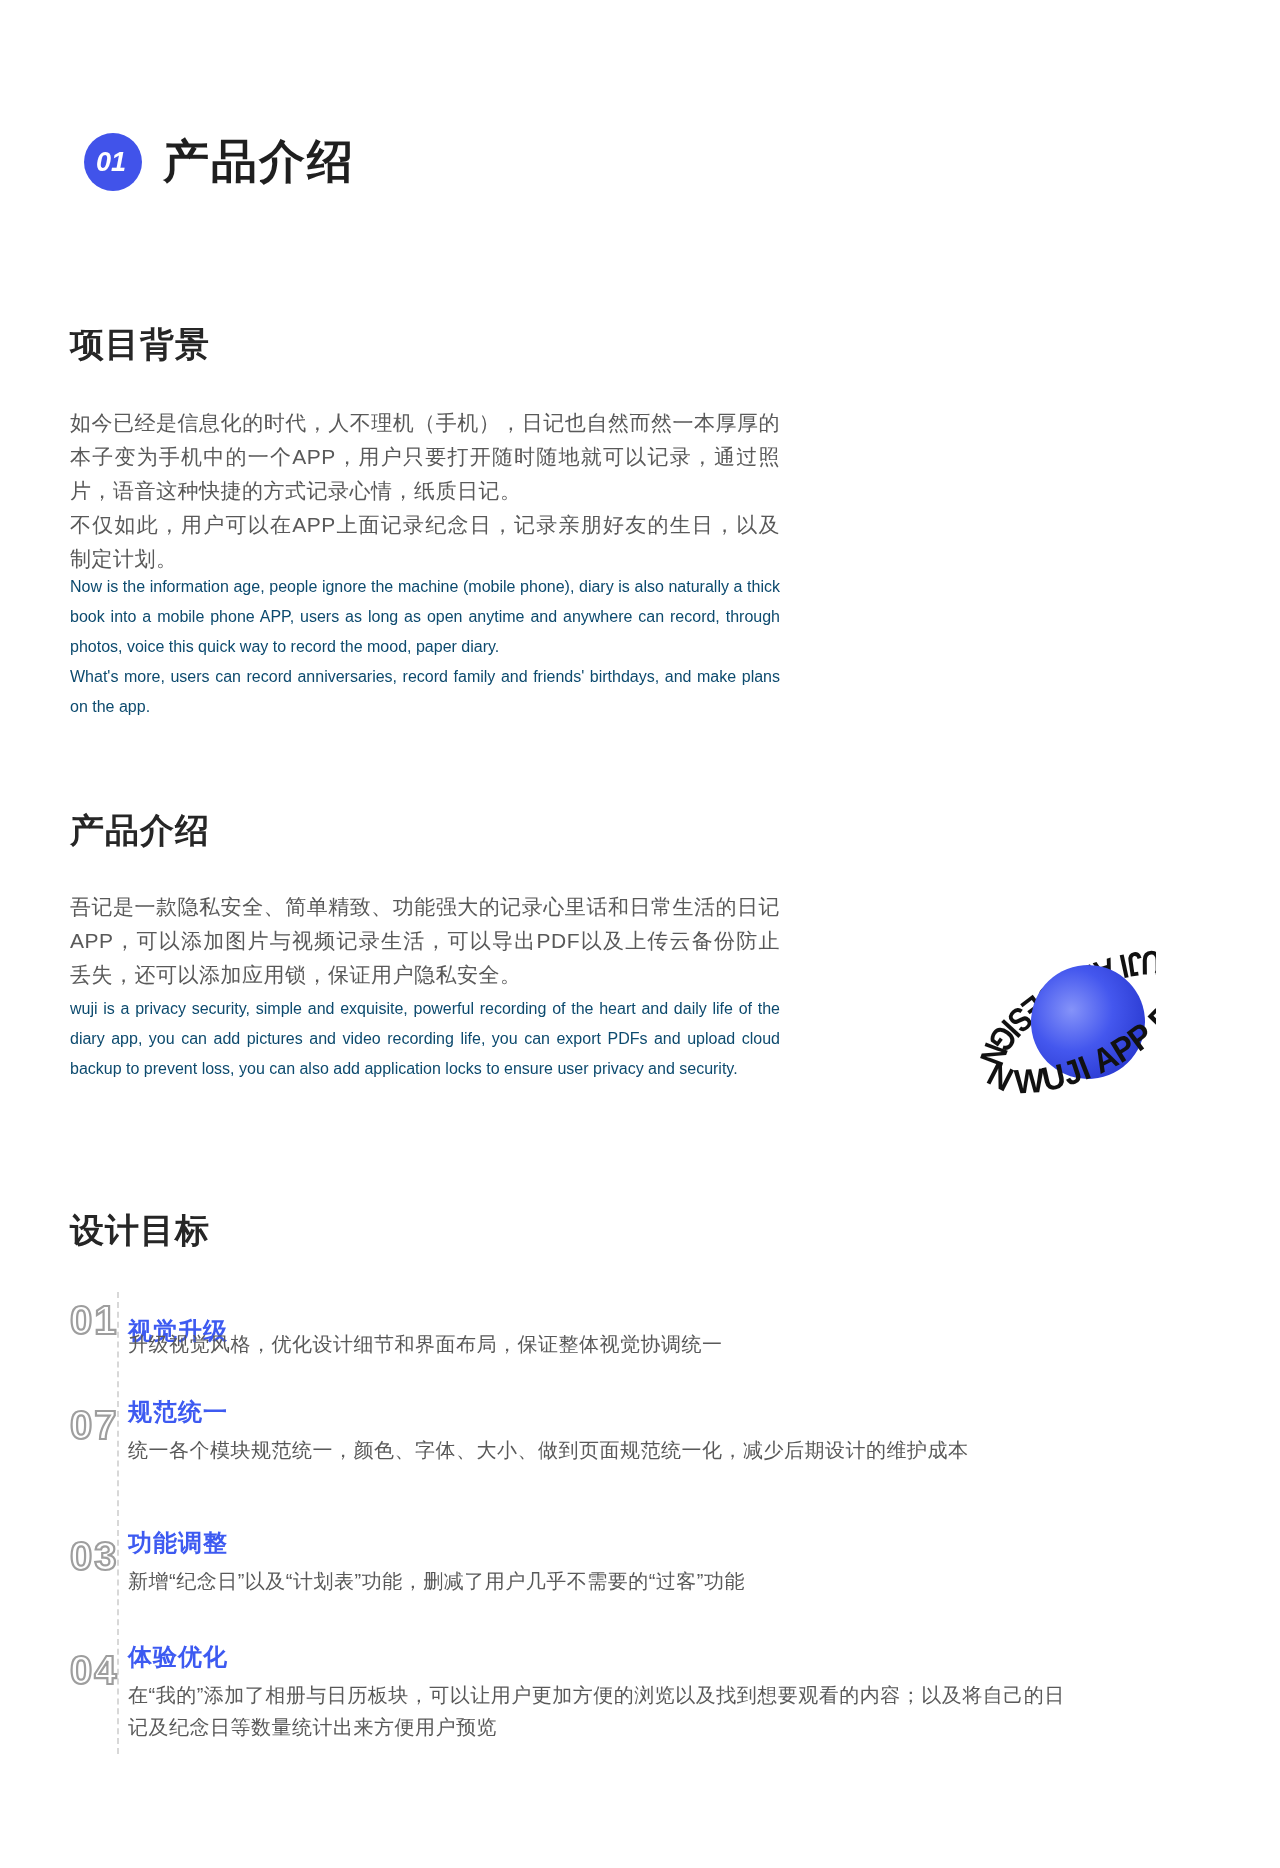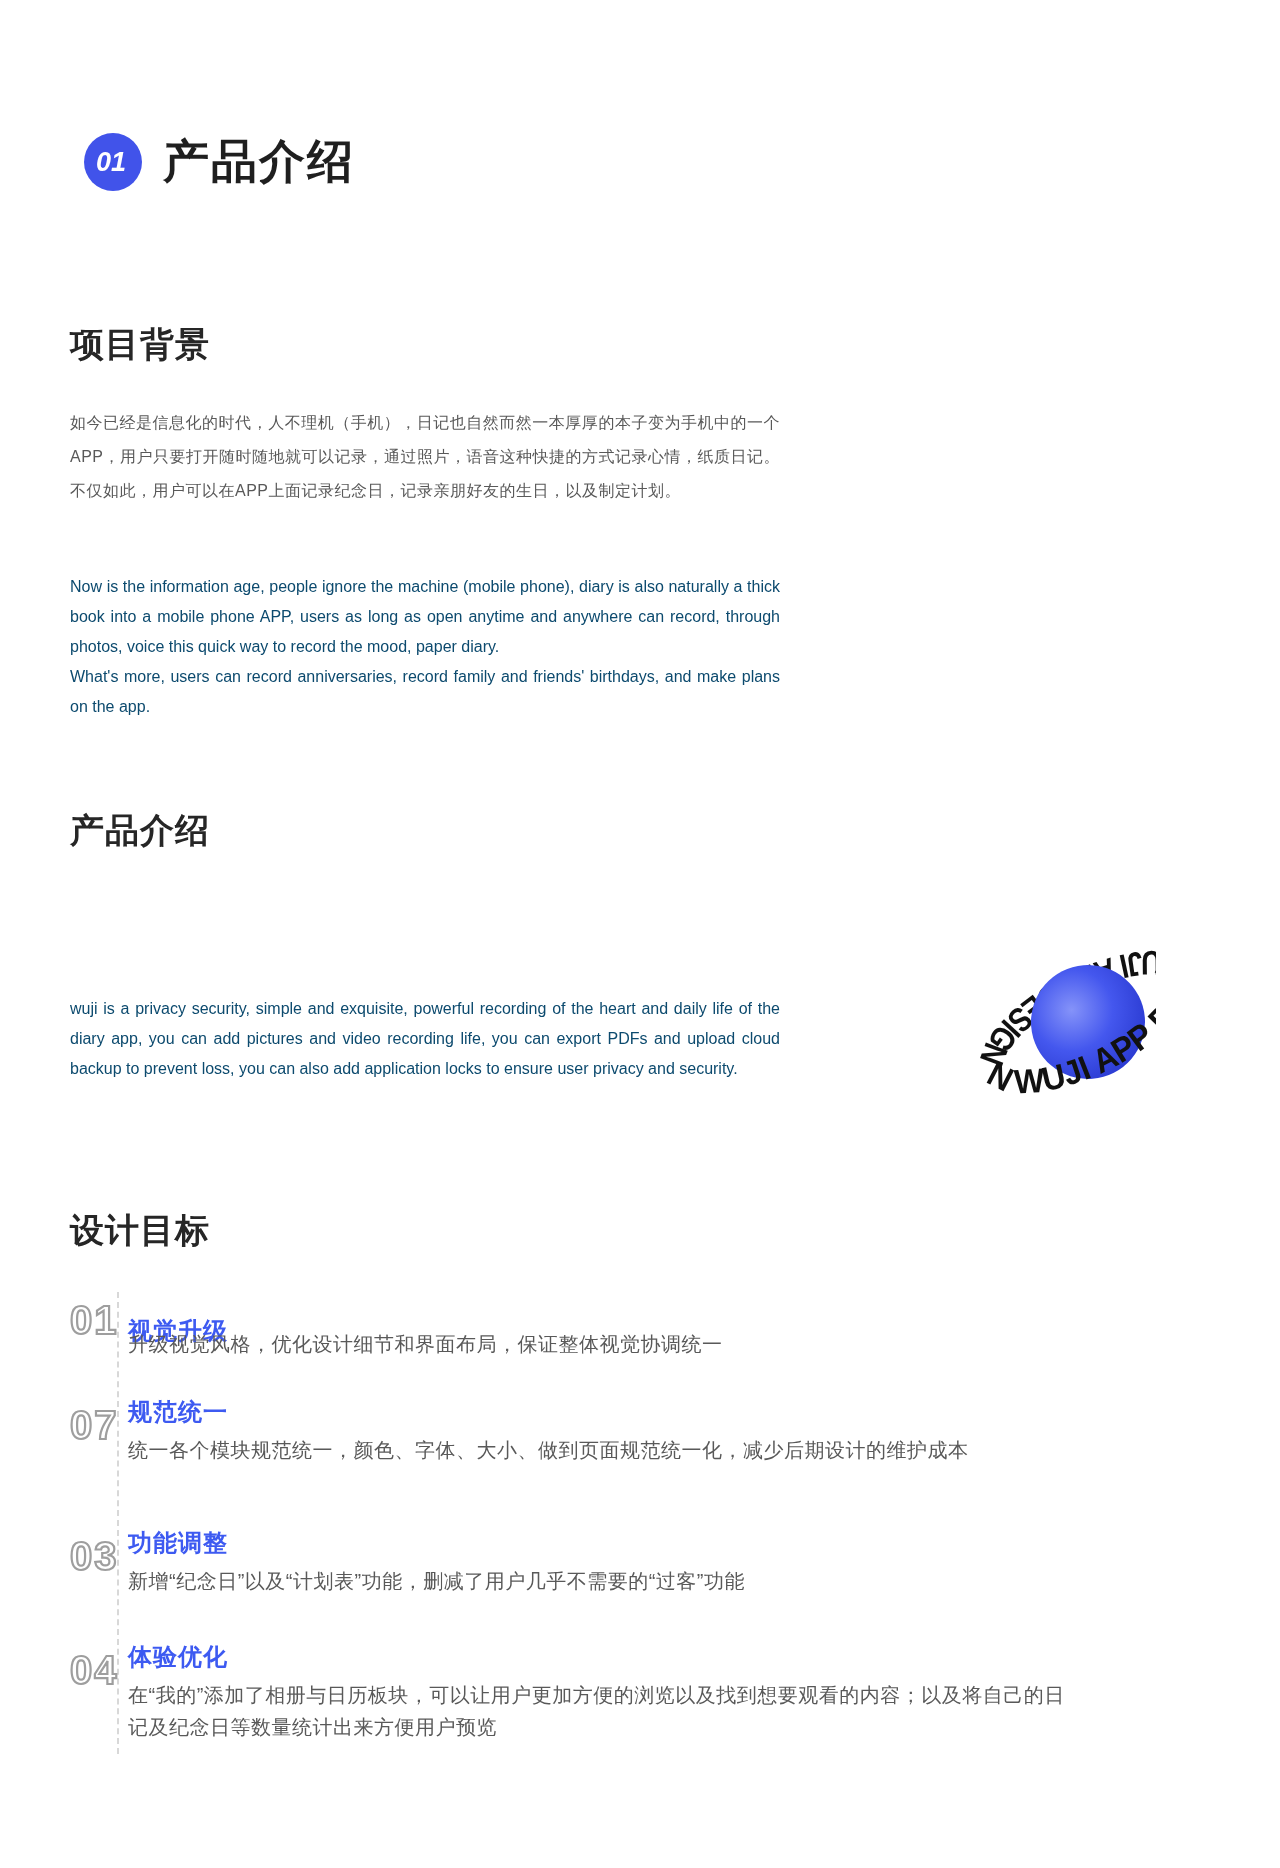--- a/index.html
+++ b/index.html
@@ -44,21 +44,21 @@
 
   .section-heading {
     font-size: 34px;
     font-weight: 700;
     color: #262626;
     letter-spacing: 1px;
   }
 
   .zh-body {
     width: 710px;
-    font-size: 16px;
+    font-size: 21px;
     line-height: 34px;
     color: #595959;
     letter-spacing: 0.5px;
     text-align: justify;
   }
   .zh-body p { margin: 0; }
 
   .en-body {
     width: 710px;
     font-size: 16px;
@@ -119,20 +119,23 @@
     <p>不仅如此，用户可以在APP上面记录纪念日，记录亲朋好友的生日，以及制定计划。</p>
   </div>
 
   <div class="abs en-body" style="left:70px; top:572px;">
     <p>Now is the information age, people ignore the machine (mobile phone), diary is also naturally a thick book into a mobile phone APP, users as long as open anytime and anywhere can record, through photos, voice this quick way to record the mood, paper diary.</p>
     <p>What's more, users can record anniversaries, record family and friends' birthdays, and make plans on the app.</p>
   </div>
 
   <div class="abs section-heading" style="left:70px; top:808px;">产品介绍</div>
 
+  <div class="abs zh-body" style="left:70px; top:890px;">
+    <p>吾记是一款隐私安全、简单精致、功能强大的记录心里话和日常生活的日记APP，可以添加图片与视频记录生活，可以导出PDF以及上传云备份防止丢失，还可以添加应用锁，保证用户隐私安全。</p>
+  </div>
 
   <div class="abs en-body" style="left:70px; top:994px;">
     <p>wuji is a privacy security, simple and exquisite, powerful recording of the heart and daily life of the diary app, you can add pictures and video recording life, you can export PDFs and upload cloud backup to prevent loss, you can also add application locks to ensure user privacy and security.</p>
   </div>
 
   <div class="abs sphere-wrap">
     <svg width="264" height="214" viewBox="0 0 264 214">
       <defs>
         <radialGradient id="sphereGrad" cx="42%" cy="34%" r="72%">
           <stop offset="0%" stop-color="#8593f9"></stop>

